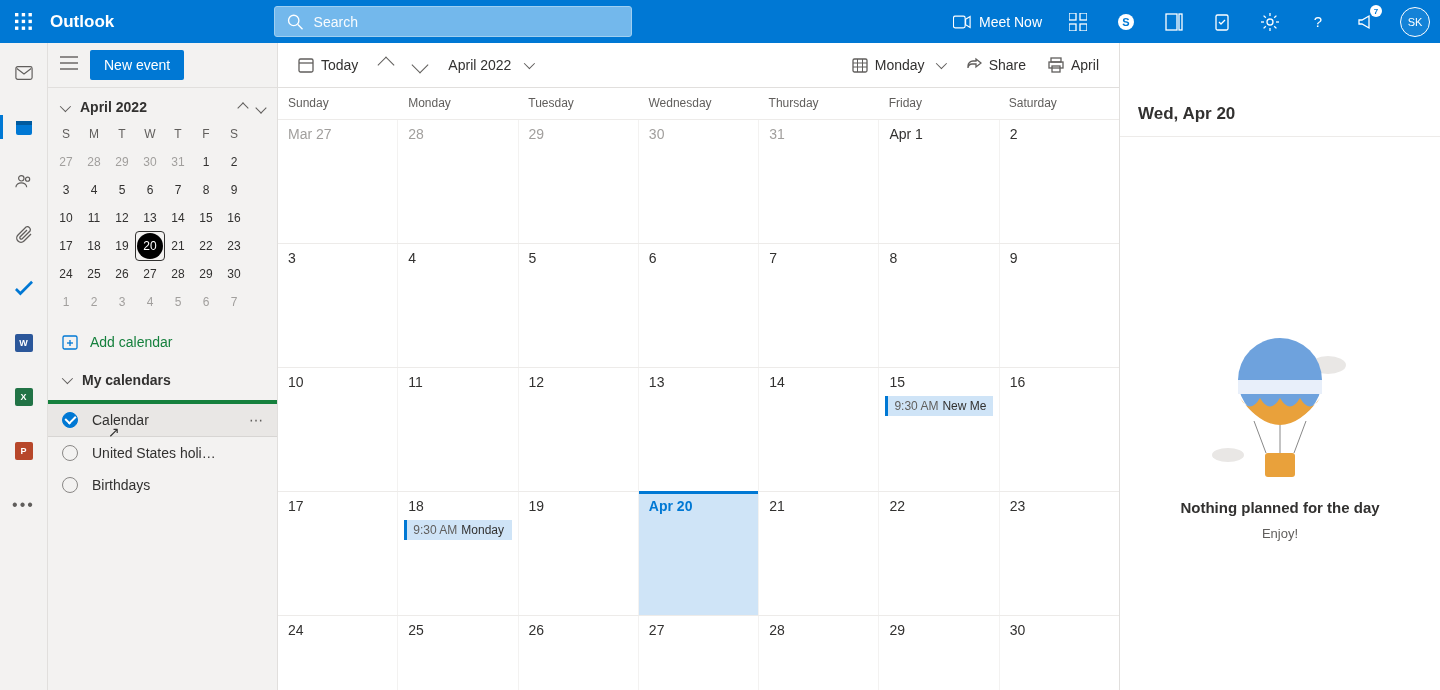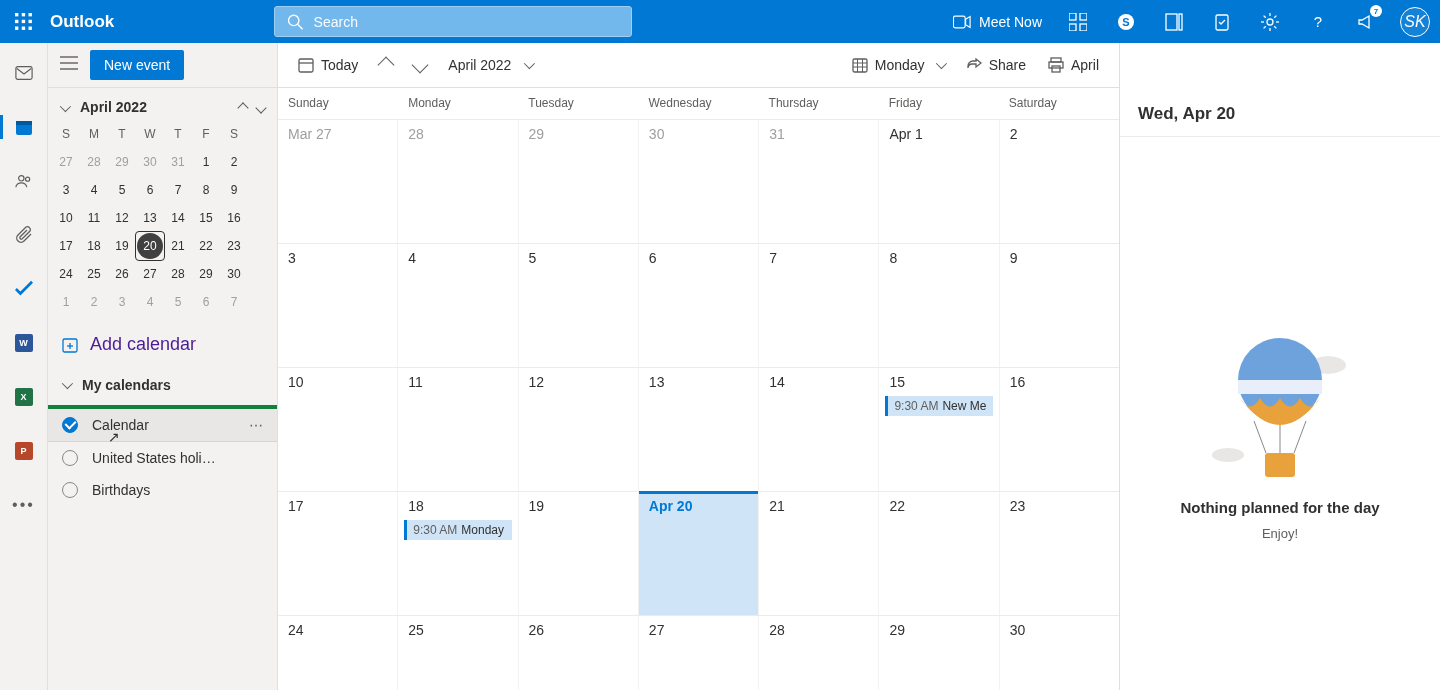--- a/index.html
+++ b/index.html
@@ -10,21 +10,21 @@
   .waffle { width:48px; display:flex; align-items:center; justify-content:center; height:100%; cursor:pointer;}
   .waffle svg { fill:#fff; }
   .app-title { font-size:17px; font-weight:600; margin-left:2px; width:200px;}
   .search { margin-left:24px; width:358px; height:31px; background:#73b8ec; border:1px solid #9fcff1; border-radius:3px; display:flex; align-items:center; padding:0 12px; color:#fff;}
   .search input { background:transparent; border:none; outline:none; color:#fff; font-size:14px; width:100%; }
   .search input::placeholder{ color:#fff; opacity:.95;}
   .header-spacer{ flex:1; }
   .hdr-btn { height:100%; padding:0 12px; display:flex; align-items:center; justify-content:center; cursor:pointer; font-size:14px; gap:8px;}
   .hdr-icon { width:48px; height:100%; display:flex; align-items:center; justify-content:center; cursor:pointer; position:relative;}
   .badge { position:absolute; top:5px; right:8px; background:#fff; color:#0078d4; border-radius:50%; font-size:8px; font-weight:700; width:12px; height:12px; display:flex; align-items:center; justify-content:center;}
-  .avatar { width:30px; height:30px; border-radius:50%; border:1px solid #fff; display:flex; align-items:center; justify-content:center; font-size:16px; margin:5px 10px; cursor:pointer; background:rgba(255,255,255,.08);font-style:italic;}
+  .avatar { width:30px; height:30px; border-radius:50%; border:1px solid #fff; display:flex; align-items:center; justify-content:center; font-size:11px; margin:5px 10px; cursor:pointer; background:rgba(255,255,255,.08);}
   .icn { width:18px; height:18px; }
 
   
   .body { display:flex; height:647px; }
 
   
   .rail { width:48px; background:#f3f2f1; border-right:1px solid #e1dfdd; display:flex; flex-direction:column; align-items:center; padding-top:12px; gap:18px;}
   .rail-item { width:48px; height:36px; display:flex; align-items:center; justify-content:center; cursor:pointer; position:relative;}
   .rail-item.selected::before{ content:""; position:absolute; left:0; top:6px; bottom:6px; width:3px; background:#0078d4;}
   .app-chip { width:18px; height:18px; border-radius:2px; display:flex; align-items:center; justify-content:center; color:#fff; font-size:9px; font-weight:700;}
@@ -37,23 +37,23 @@
   .new-btn { background:#0078d4; color:#fff; font-size:14px; font-weight:400; padding:7px 14px; border:none; border-radius:2px; cursor:pointer;}
   .mini-head{ display:flex; align-items:center; padding:10px 12px 4px 12px; }
   .mini-head .chev{ color:#605e5c; margin-right:12px; cursor:pointer;}
   .mini-label{ font-size:14px; font-weight:600; color:#323130; flex:1;}
   .mini-nav{ display:flex; gap:10px; color:#605e5c;}
   .mini-grid{ padding:0 4px 8px 4px;}
   .mini-row{ display:flex; }
   .mini-cell{ width:28px; height:28px; display:flex; align-items:center; justify-content:center; font-size:12px; color:#323130; border-radius:50%; cursor:pointer;}
   .mini-dow{ color:#605e5c; font-weight:400;}
   .mini-dim{ color:#a19f9d;}
-  .mini-today{ background:#404040; color:#fff; border-radius:50%; }
+  .mini-today{ background:#000000; color:#fff; border-radius:50%; }
   .mini-today-wrap{ outline:1px solid #323130; border-radius:3px;}
-  .add-cal{ display:flex; align-items:center; gap:12px; padding:10px 14px; color:#4c1d95; font-size:18px; cursor:pointer;}
+  .add-cal{ display:flex; align-items:center; gap:12px; padding:10px 14px; color:#15803d; font-size:14px; cursor:pointer;}
   .cal-group{ display:flex; align-items:center; padding:12px 14px; gap:12px; font-size:14px; font-weight:600; color:#323130; cursor:pointer;}
   .cal-item{ display:flex; align-items:center; padding:8px 14px; gap:14px; font-size:14px; color:#323130; position:relative; cursor:pointer;}
   .cal-item.hover{ background:#e9e7e5; border-bottom:1px solid #d7d5d3; border-top:4px solid #15803d;}
   .cal-chk{ width:16px; height:16px; border-radius:50%; border:1px solid #8a8886; flex-shrink:0;}
   .cal-chk.checked{ background:#0078d4; border-color:#0078d4; display:flex; align-items:center; justify-content:center;}
   .cal-chk.checked::after{ content:""; width:5px; height:8px; border:solid #fff; border-width:0 2px 2px 0; transform:rotate(45deg) translate(-1px,-1px);}
   .cal-more{ position:absolute; right:12px; color:#605e5c; letter-spacing:2px; cursor:pointer;}
   .cursor{ position:absolute; left:60px; bottom:-4px; font-size:14px; pointer-events:none;}
 
   

